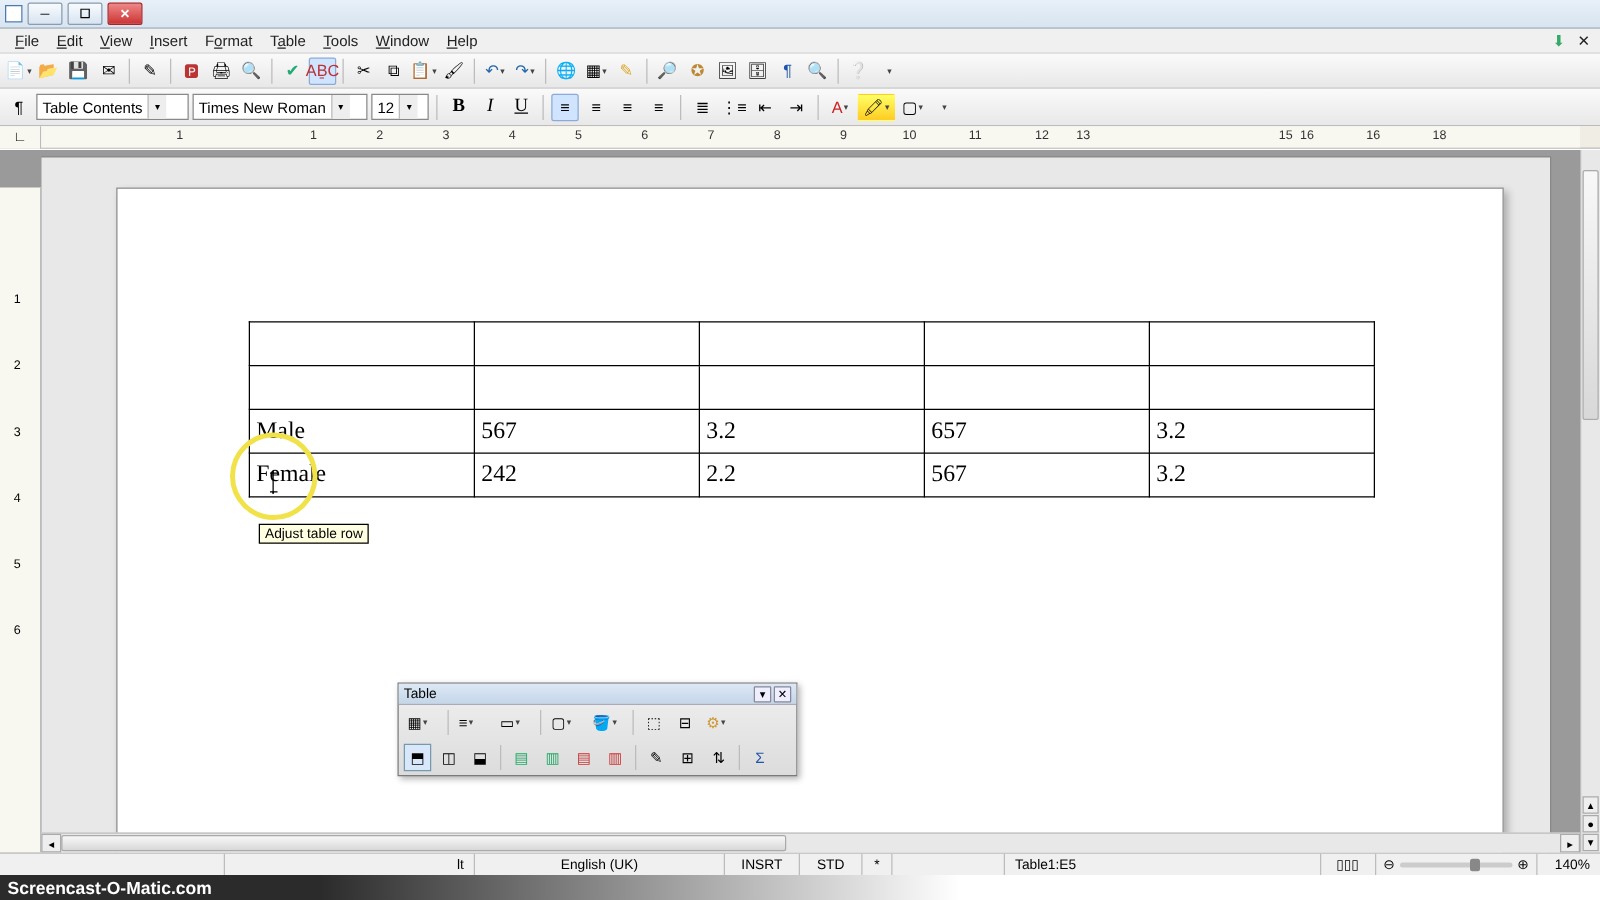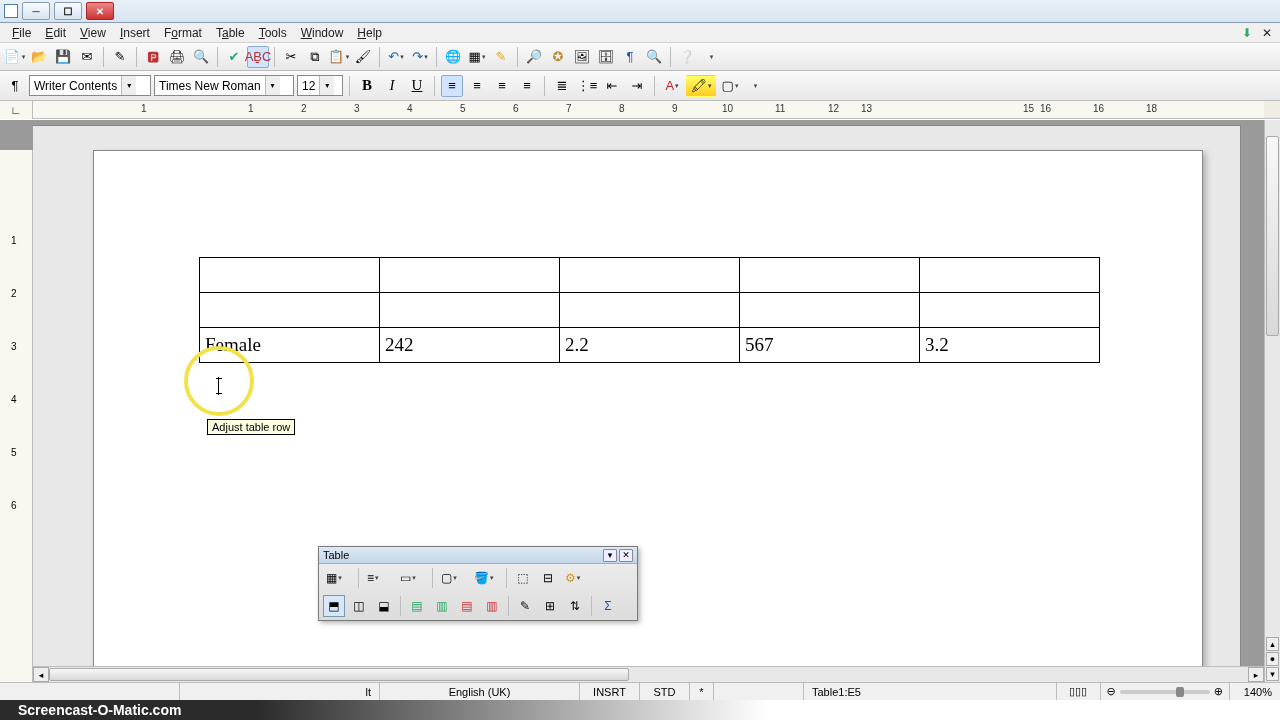--- a/index.html
+++ b/index.html
@@ -93,21 +93,21 @@
 .statusbar .slider-area{display:flex;align-items:center;gap:4px;padding:0 6px;}
 .statusbar .slider{width:90px;height:4px;background:#ccc;position:relative;border-radius:2px;}
 .statusbar .slider .knob{position:absolute;width:8px;height:10px;background:#888;top:-3px;left:56px;border-radius:2px;}
 
 .hscrollbar { position:absolute; bottom:38px; left:33px; right:16px; height:16px; background:#e8e8e8; border-top:1px solid #bcbcbc; display:flex; z-index:3;}
 .hscrollbar .harrow{width:16px;border:1px solid #aaa;background:#eee;font-size:9px;display:flex;align-items:center;justify-content:center;}
 .hscrollbar .htrack{flex:1;position:relative;}
 .hscrollbar .hthumb{position:absolute;top:1px;bottom:1px;left:0;width:580px;background:linear-gradient(#f8f8f8,#d8d8d8);border:1px solid #aaa;border-radius:2px;}
 
 
-.watermark { position: absolute; bottom: 0; left: 0; right:0; height:20px; background: linear-gradient(90deg, rgba(20,20,20,.9) 0%, rgba(20,20,20,.9) 20%, rgba(20,20,20,0) 60%); color: #fff; font-family: Arial; font-weight: bold; font-size: 14px; padding: 1px 18px; display:flex;align-items:center;}
+.watermark { position: absolute; bottom: 0; left: 0; right:0; height:20px; background: linear-gradient(90deg, rgba(20,20,20,.9) 0%, rgba(20,20,20,.9) 20%, rgba(20,20,20,0) 60%); color: #fff; font-family: Arial; font-weight: bold; font-size: 14px; padding: 1px 6px; display:flex;align-items:center;}
 
 </style>
 </head>
 <body>
 
 <div class="titlebar">
   <span class="doc-icon"></span>
   <div class="win-controls">
     <div class="win-btn">─</div>
     <div class="win-btn">☐</div>
@@ -167,21 +167,21 @@
   <span class="sep"></span>
   <span class="icon-btn" style="color:#26c;">❔</span>
   <span class="icon-btn">
       <span class="drop-arrow">▾</span>
     </span>
 </div>
 
 <div class="toolbar2">
   <span class="icon-btn">¶</span>
   <div class="combo style-combo">
-    <span>Writer Contents</span>
+    <span>Table Contents</span>
     <span class="arrow-btn">▾</span>
   </div>
   <div class="combo font-combo">
     <span>Times New Roman</span>
     <span class="arrow-btn">▾</span>
   </div>
   <div class="combo size-combo">
     <span>12</span>
     <span class="arrow-btn">▾</span>
   </div>
@@ -256,20 +256,27 @@
               <td class="c5"></td>
         </tr>
         <tr>
           <td></td>
               <td></td>
               <td></td>
               <td></td>
               <td></td>
         </tr>
         <tr>
+          <td>Male</td>
+          <td>567</td>
+          <td>3.2</td>
+          <td>657</td>
+          <td>3.2</td>
+        </tr>
+        <tr>
           <td>Female</td>
           <td>242</td>
           <td>2.2</td>
           <td>567</td>
           <td>3.2</td>
         </tr>
       </tbody>
         </table>
       <div class="highlight-circle"></div>
       <div class="text-cursor"></div>

